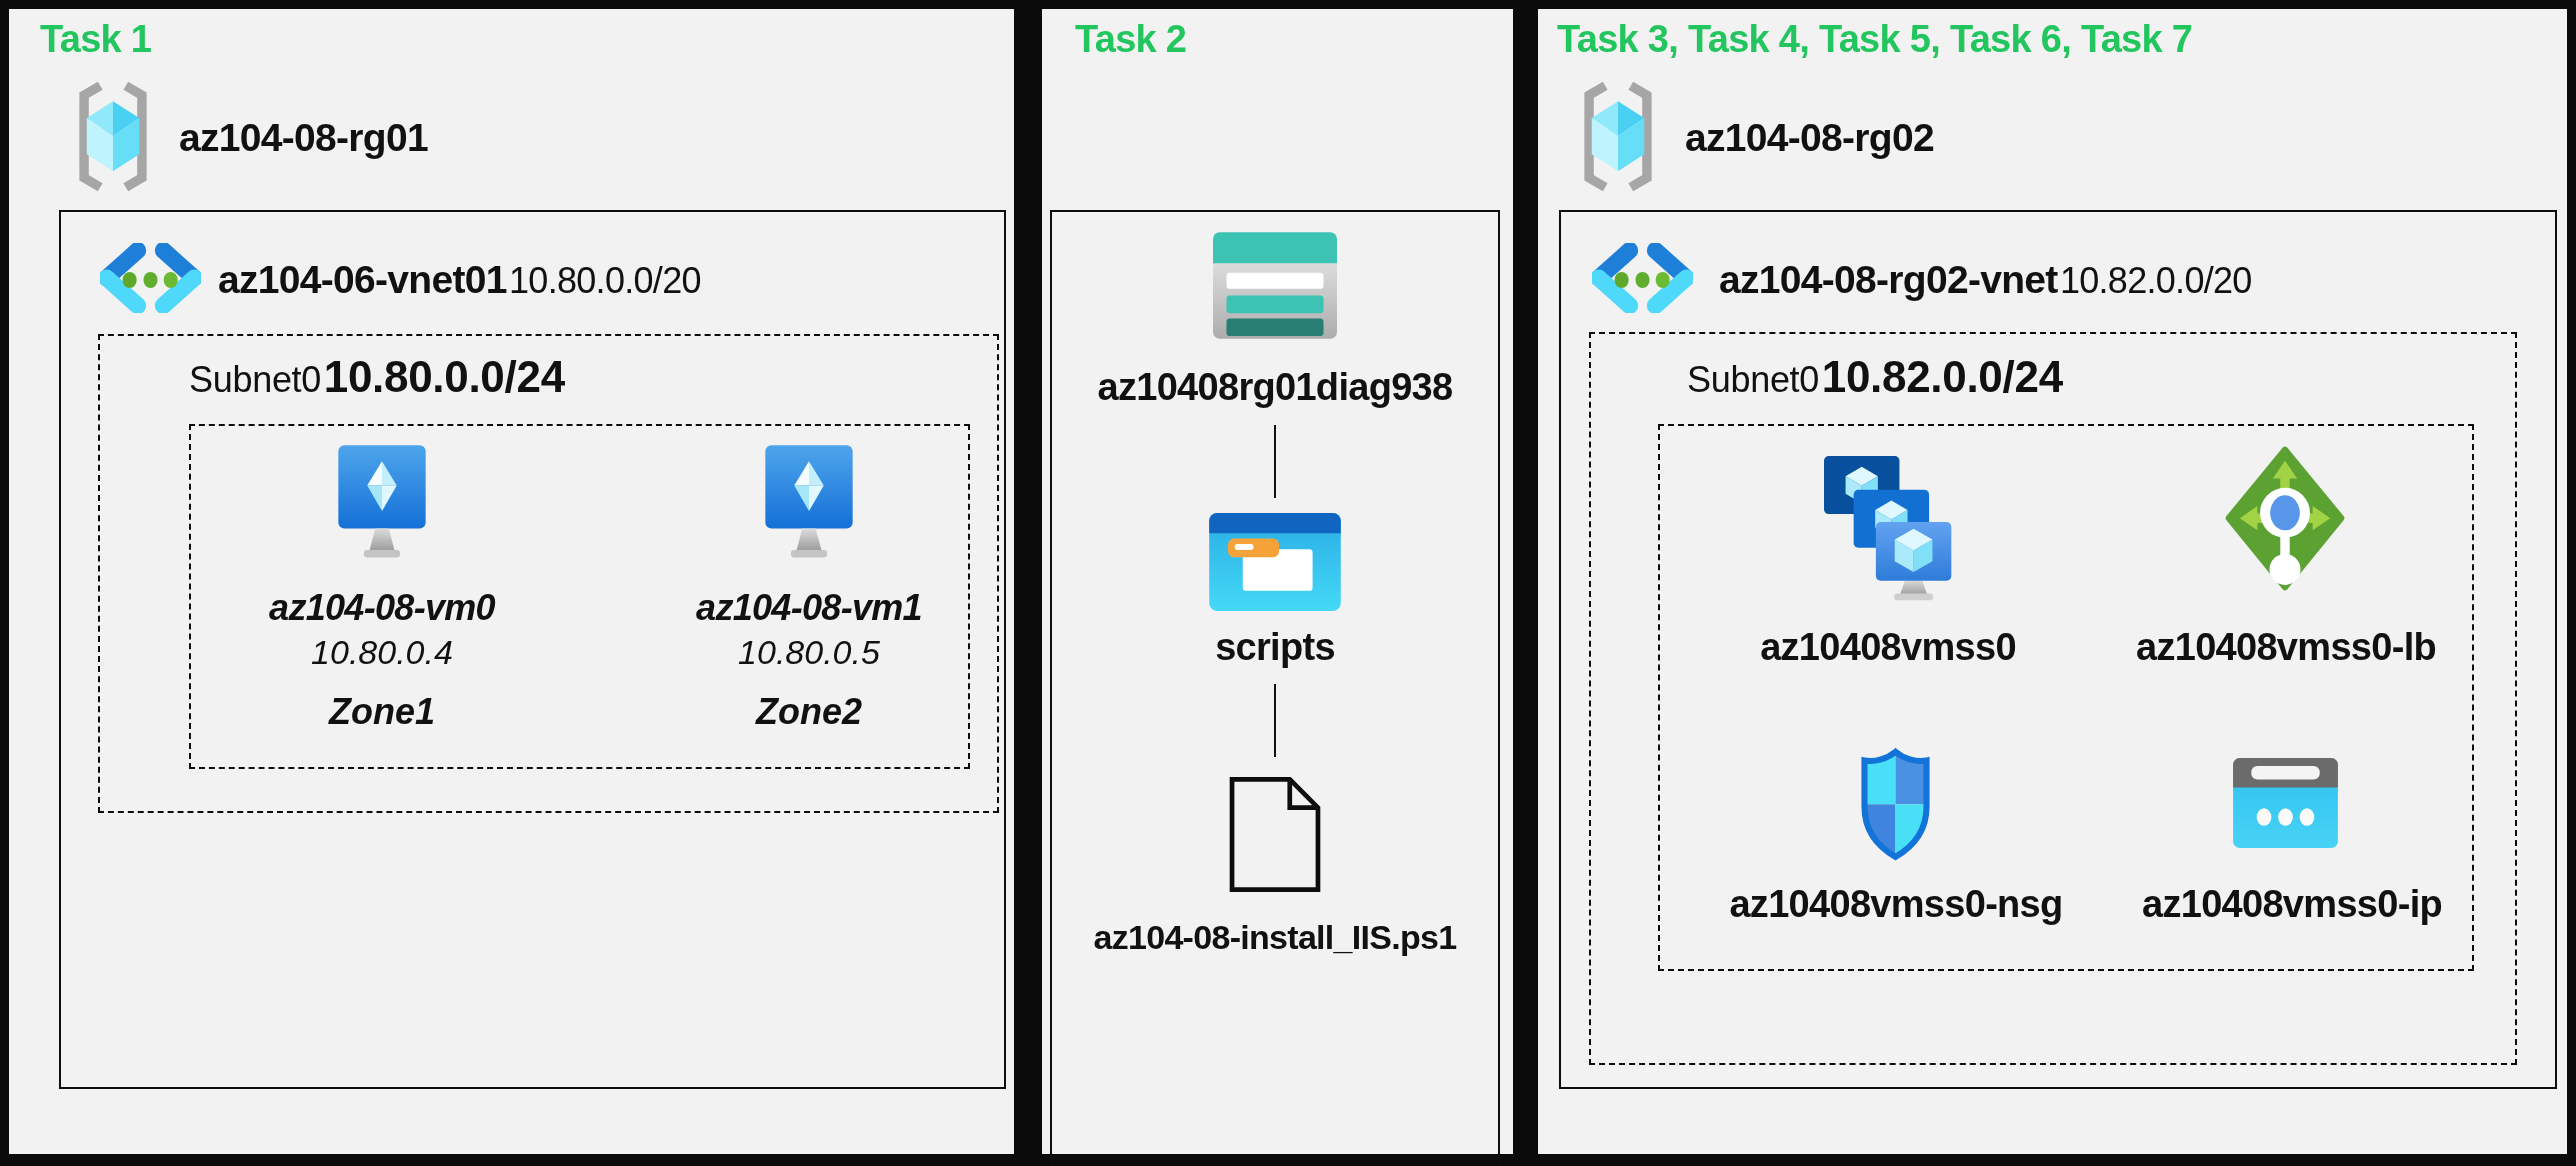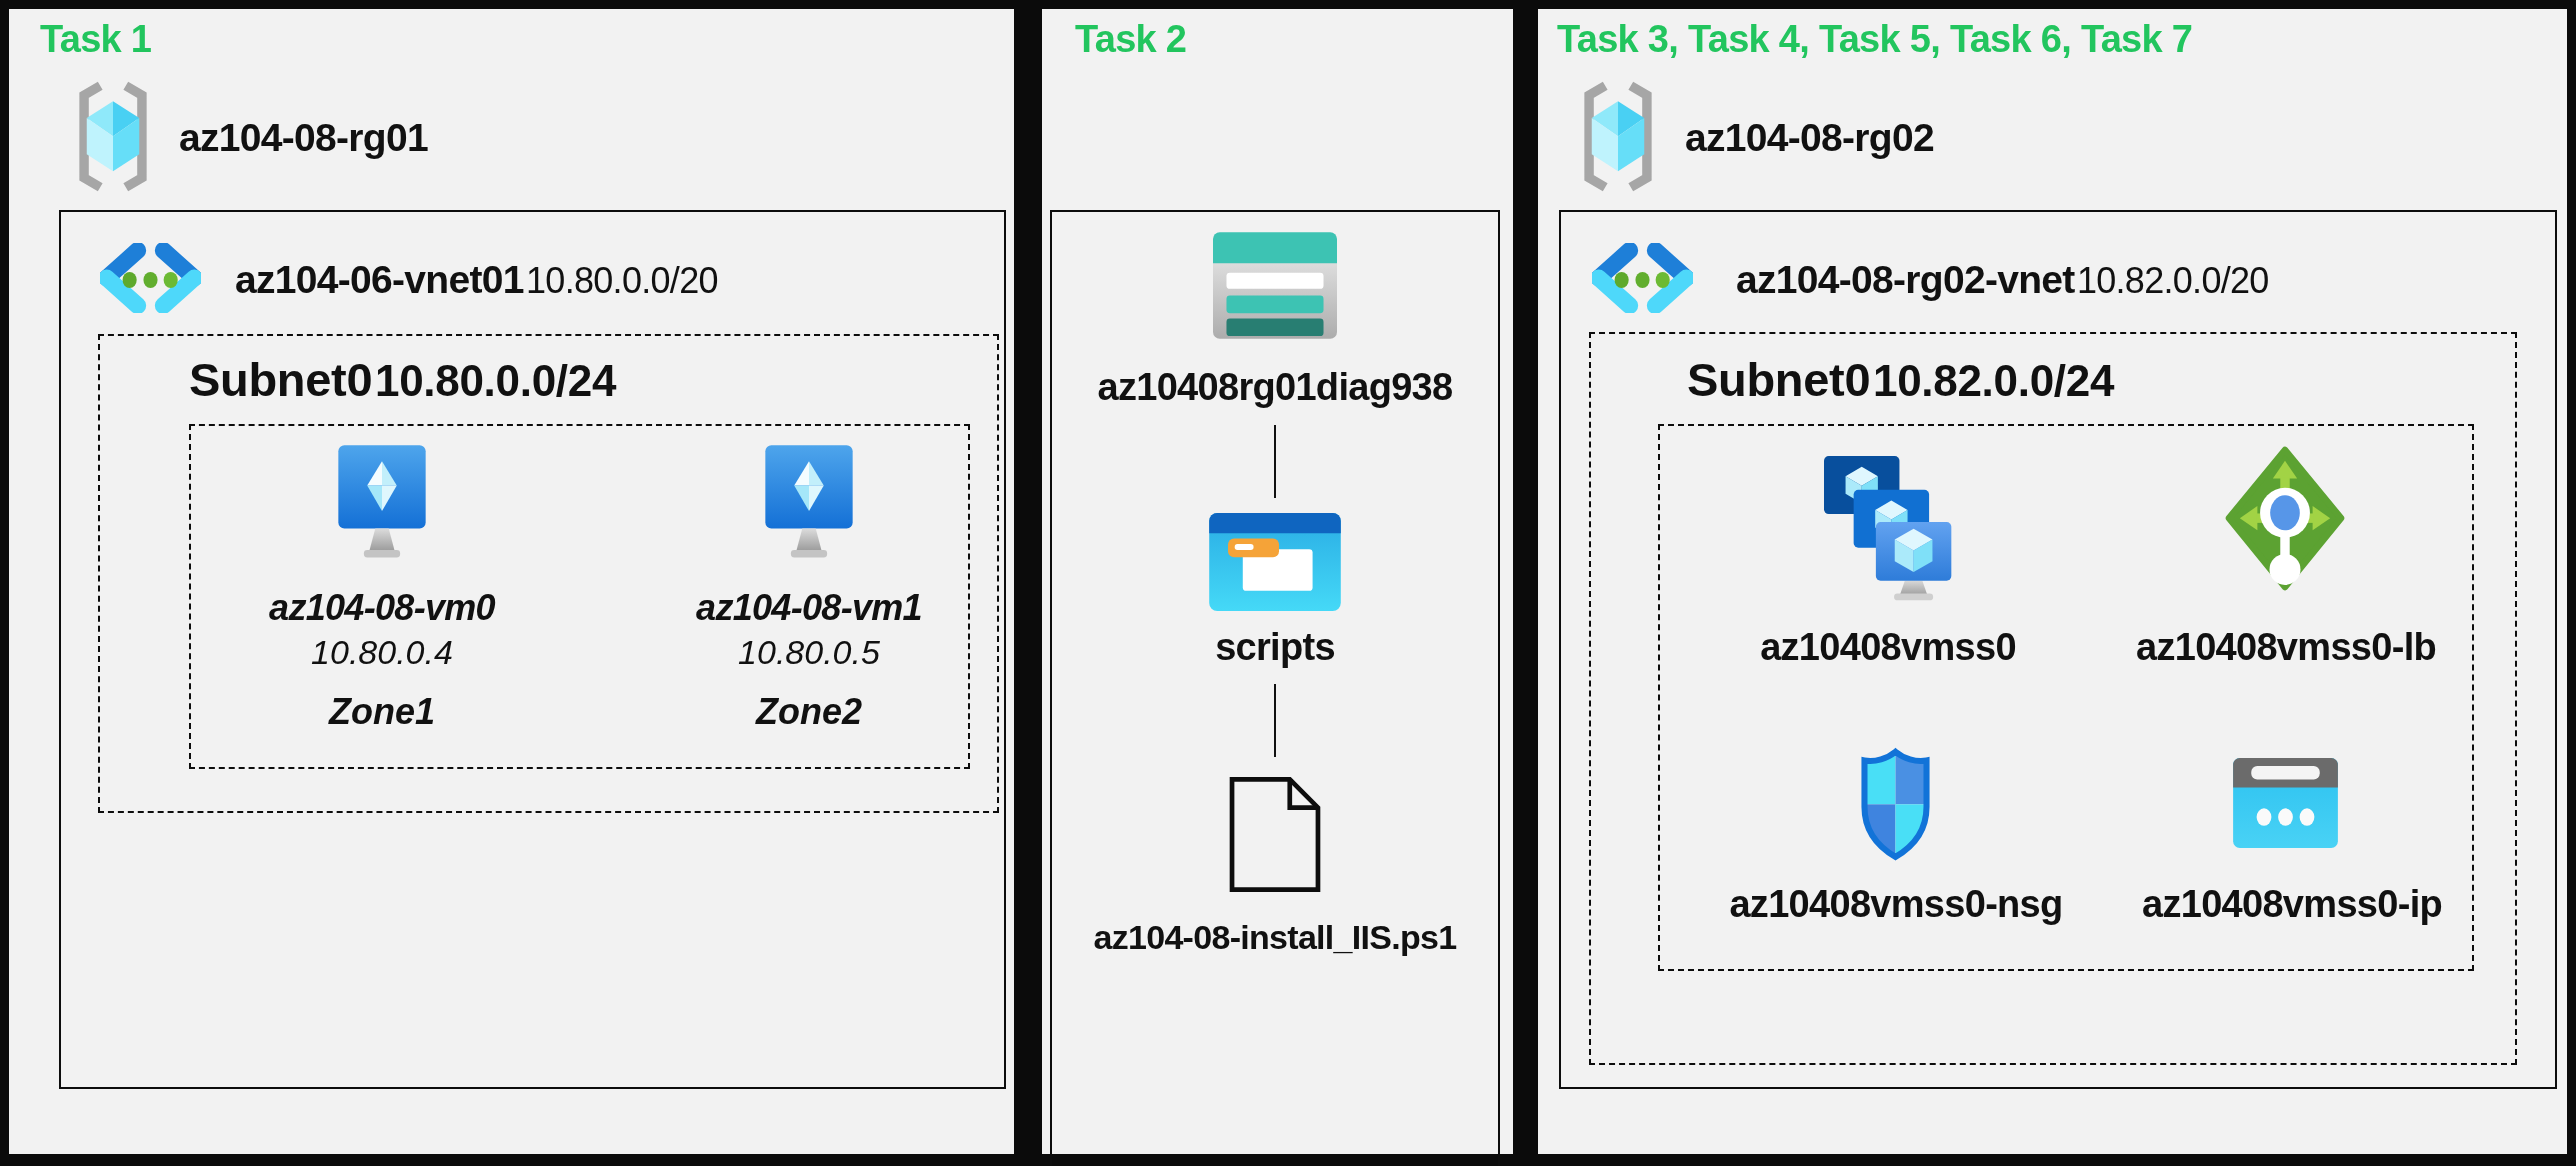--- a/index.html
+++ b/index.html
@@ -13,25 +13,25 @@
     overflow: hidden;
   }
   .panel { position: absolute; background: #f2f2f2; top: 9.4px; height: 1145px; }
   #panel-task1 { left: 9.4px;   width: 1005px; }
   #panel-task2 { left: 1042px; width: 471px;  }
   #panel-task3 { left: 1538px; width: 1029px; }
 
   .abs { position: absolute; }
   .title { font-size: 38px; font-weight: 700; color: #22c55e; letter-spacing: -0.7px; white-space: nowrap; }
   .res-label { font-size: 39px; font-weight: 700; color: #111; letter-spacing: -0.7px; white-space: nowrap; }
-  .net-label { white-space: nowrap; color: #111; letter-spacing: -0.7px; margin-left: 17px; }
+  .net-label { white-space: nowrap; color: #111; letter-spacing: -0.7px; }
   .net-name  { font-size: 39px; font-weight: 700; }
   .net-cidr  { font-size: 36px; font-weight: 400; }
   .subnet-label { white-space: nowrap; color: #111; letter-spacing: -0.3px; }
-  .subnet-name { font-size: 47px; font-weight: 700; }
+  .subnet-name { font-size: 36px; font-weight: 400; }
   .subnet-cidr { font-size: 44px; font-weight: 700; }
 
   .box-solid  { position: absolute; border: 2.7px solid #0d0d0d; }
   .box-dashed { position: absolute; border: 2.7px dashed #0d0d0d; }
 
   .vm-block { position: absolute; width: 270px; text-align: center; font-style: italic; }
   .vm-block svg { display: block; margin: 0 auto; }
   .vm-name { margin-top: 24px; font-size: 36px; font-weight: 700; color: #111; letter-spacing: -0.7px; }
   .vm-ip   { margin-top: 4px;  font-size: 34px; font-weight: 400; color: #111; }
   .vm-zone { margin-top: 19px; font-size: 36px; font-weight: 700; color: #111; }

